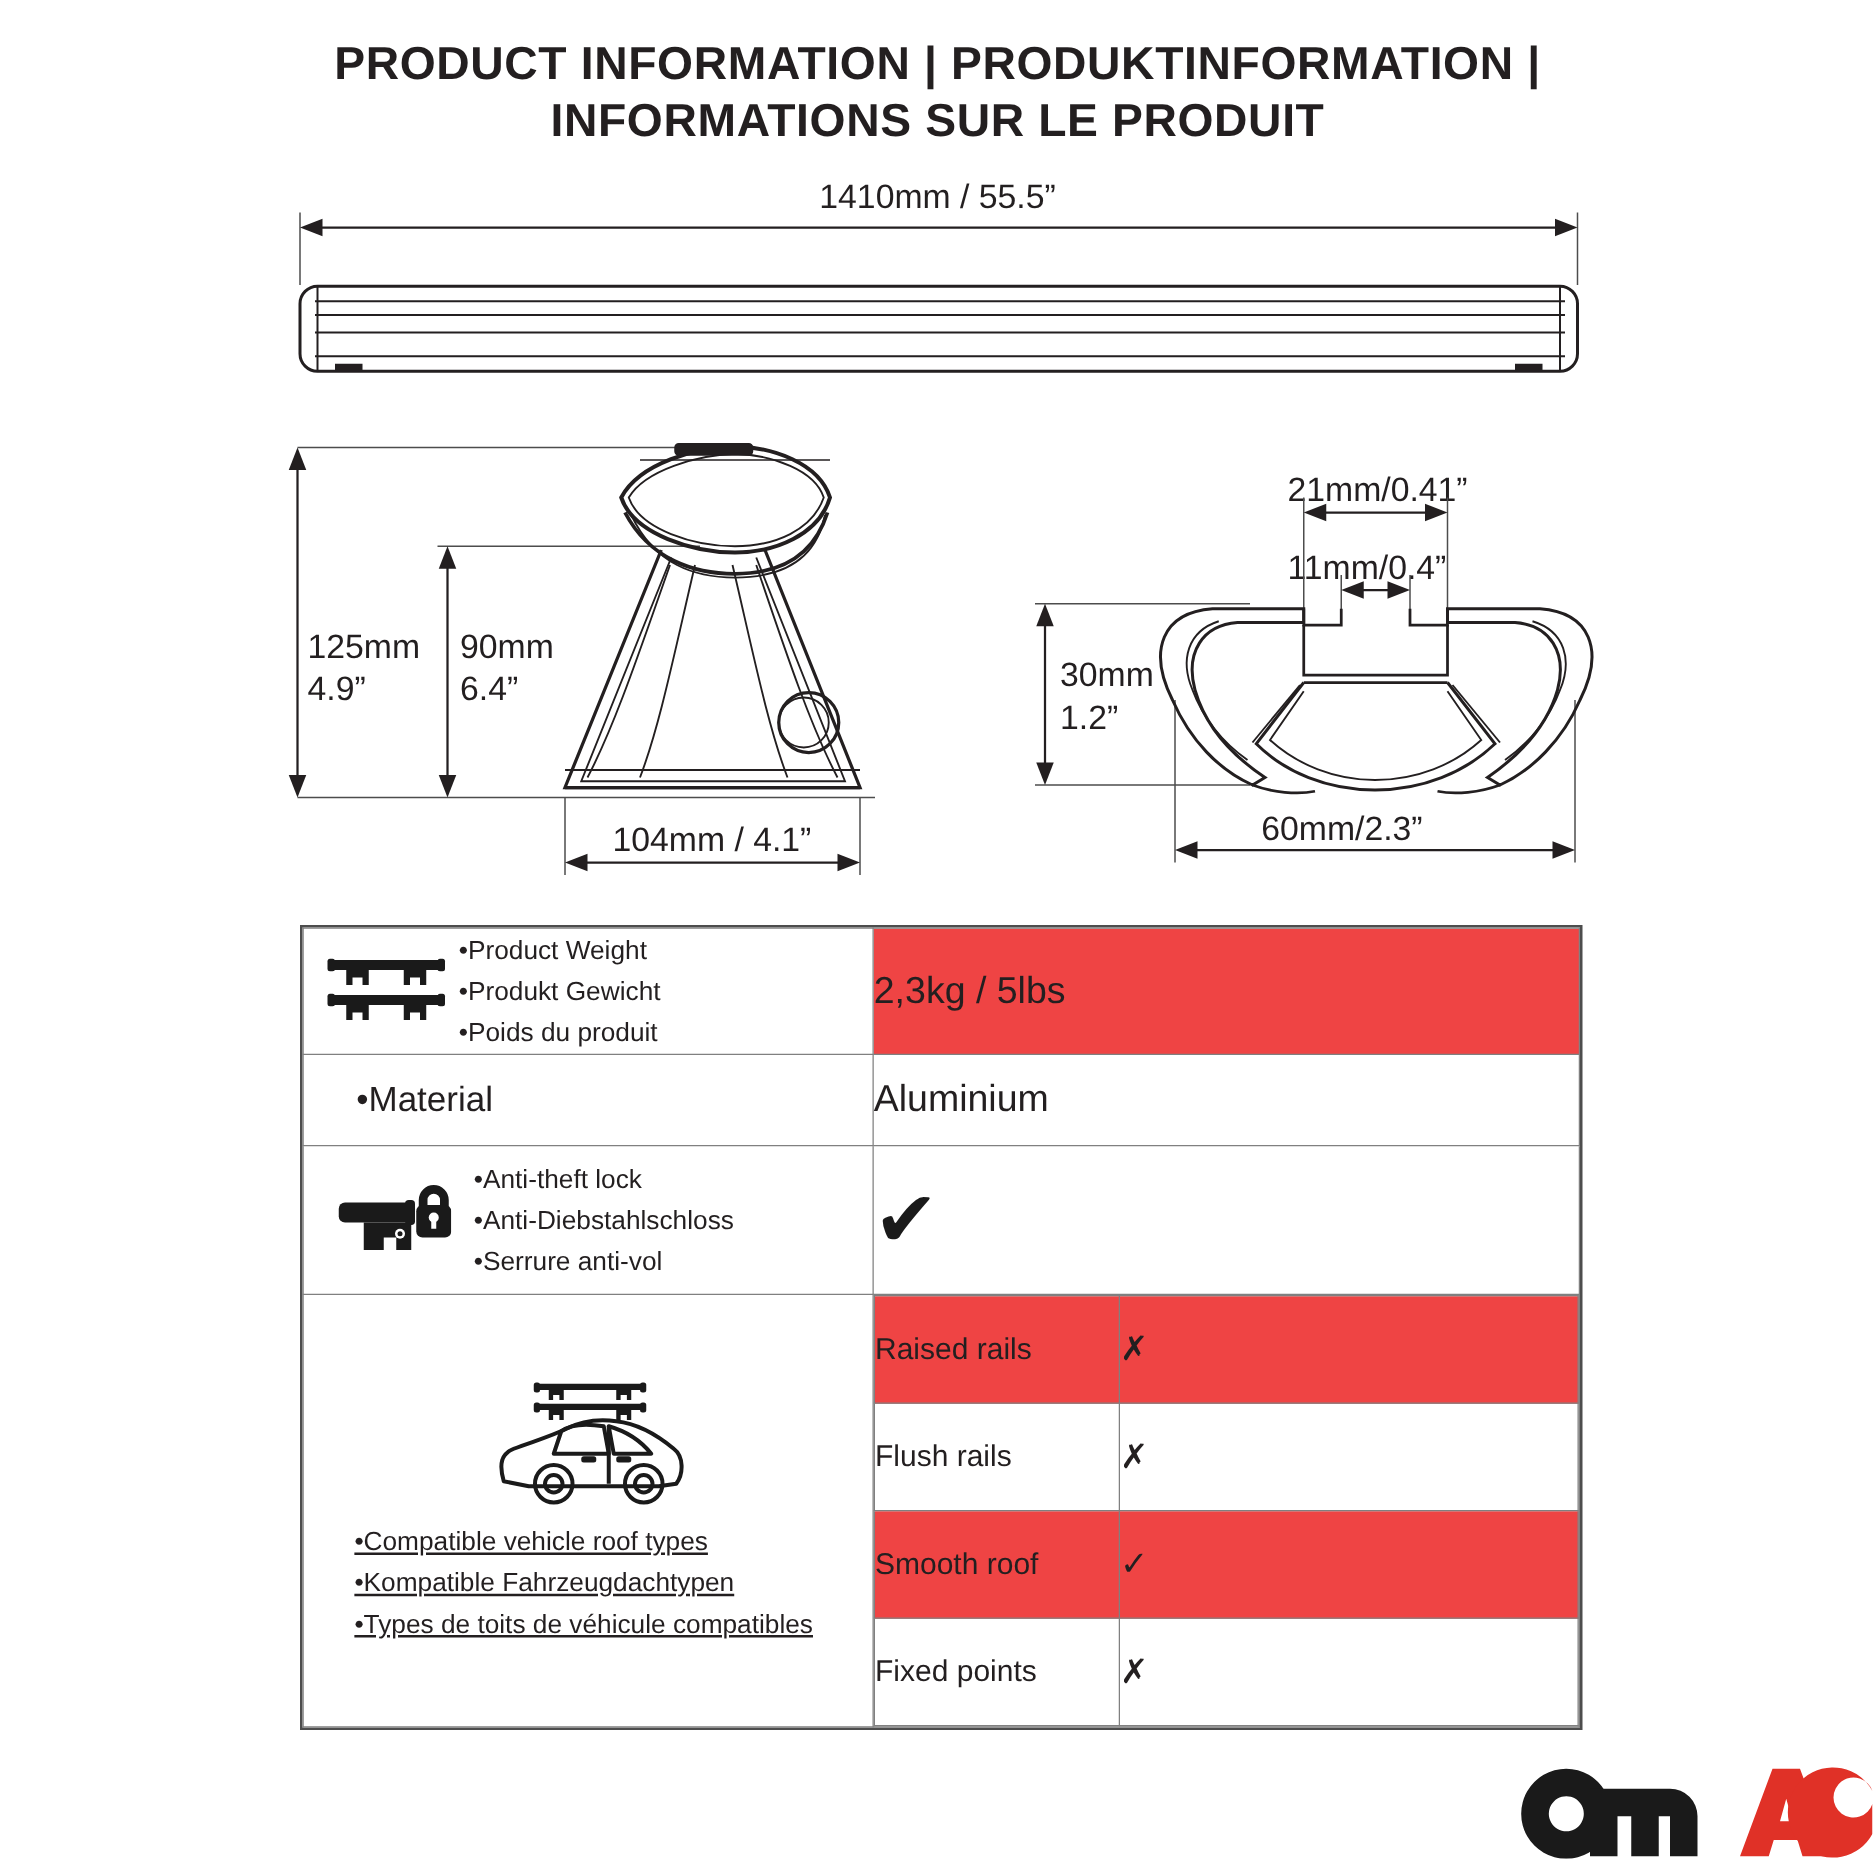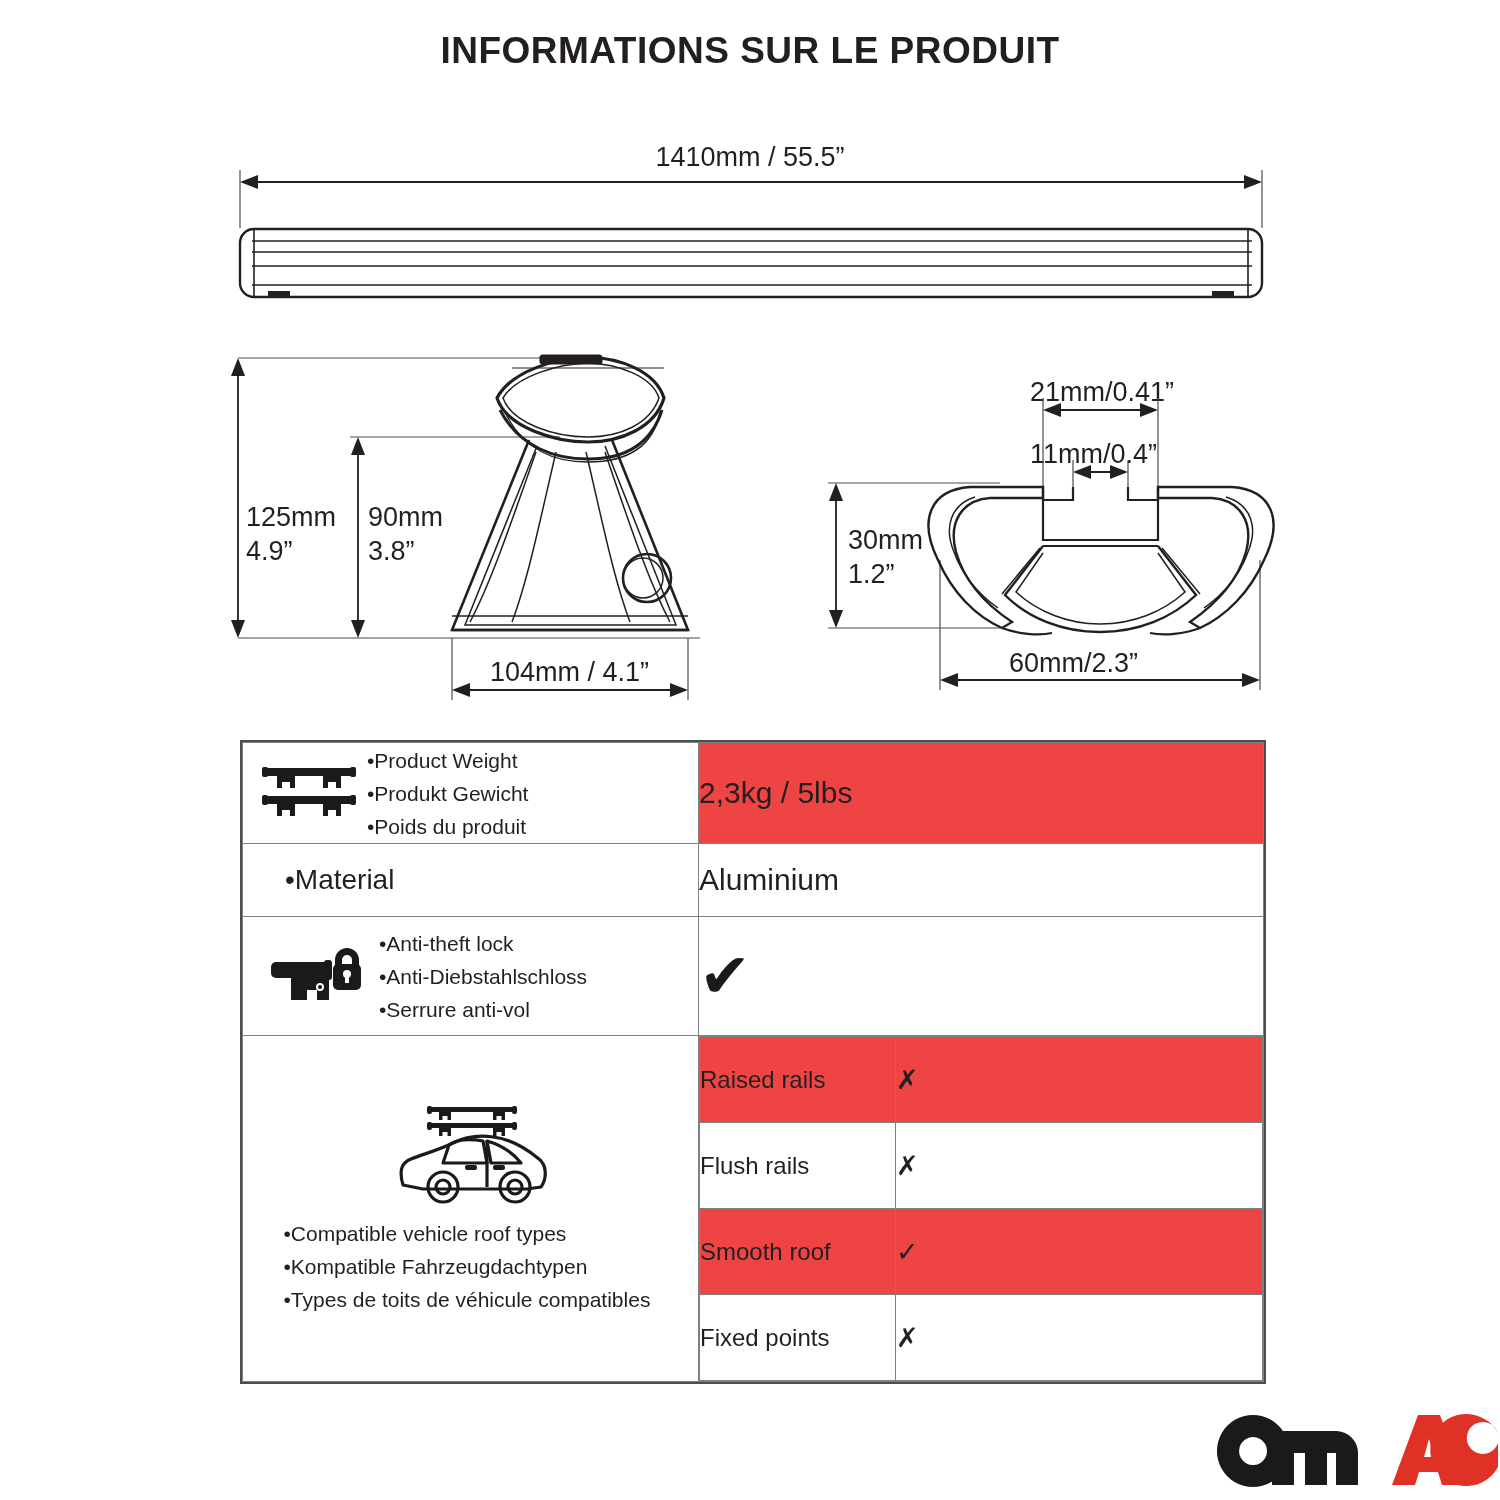--- a/index.html
+++ b/index.html
@@ -100,20 +100,21 @@
     align-items: center;
     gap: 10px;
     padding-left: 18px;
     box-sizing: border-box;
   }
   .left-inner.vertical {
     flex-direction: column;
     align-items: center;
     gap: 4px;
     padding-left: 0;
+    text-decoration: underline;
   }
   .icon-box {
     flex: 0 0 auto;
     display: flex;
     align-items: center;
     justify-content: center;
   }
   .bullets {
     font-family: "Liberation Sans", sans-serif;
     font-size: 21px;
@@ -181,33 +182,34 @@
     top: 1413px;
     height: 74px;
   }
 </style>
 </head>
 <body>
 
 <div id="page">
 
   <div class="title-block">
+    <div class="title-line">PRODUCT INFORMATION | PRODUKTINFORMATION |</div>
     <div class="title-line">INFORMATIONS SUR LE PRODUIT</div>
   </div>
 
   <div class="dim-label" id="dim-length">1410mm / 55.5”</div>
 
   <div class="dim-label" id="dim-125">
     <span>125mm</span><br>
     <span>4.9”</span>
   </div>
 
   <div class="dim-label" id="dim-90">
     <span>90mm</span><br>
-    <span>3.8”</span>
+    <span>6.4”</span>
   </div>
 
   <div class="dim-label" id="dim-104">104mm / 4.1”</div>
   <div class="dim-label" id="dim-21">21mm/0.41”</div>
   <div class="dim-label" id="dim-11">11mm/0.4”</div>
 
   <div class="dim-label" id="dim-30">
     <span>30mm</span><br>
     <span>1.2”</span>
   </div>

